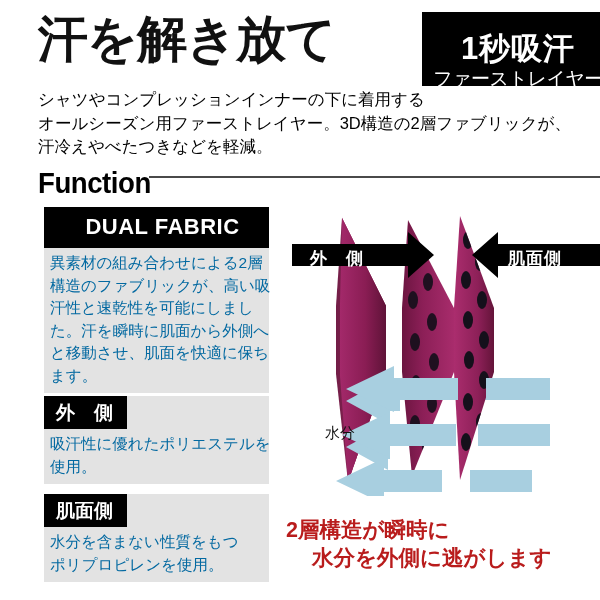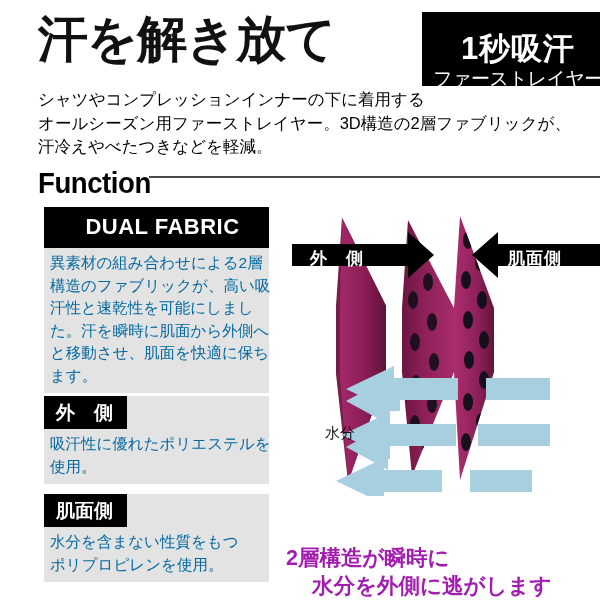--- a/index.html
+++ b/index.html
@@ -169,24 +169,24 @@
     font-size: 15px;
     font-weight: normal;
     color: #111111;
     white-space: nowrap;
   }
 
   
   .red-note {
     position: absolute;
     left: 262px;
-    top: 544px;
+    top: 516px;
     font-size: 21.5px;
     font-weight: bold;
-    color: #a21caf;
+    color: #b91c1c;
     line-height: 28px;
     letter-spacing: 0px;
     white-space: nowrap;
     -webkit-text-stroke: 0.9px #ffffff;
     paint-order: stroke fill;
   }
   .red-note .line2 {
     padding-left: 26px;
   }
 </style>

